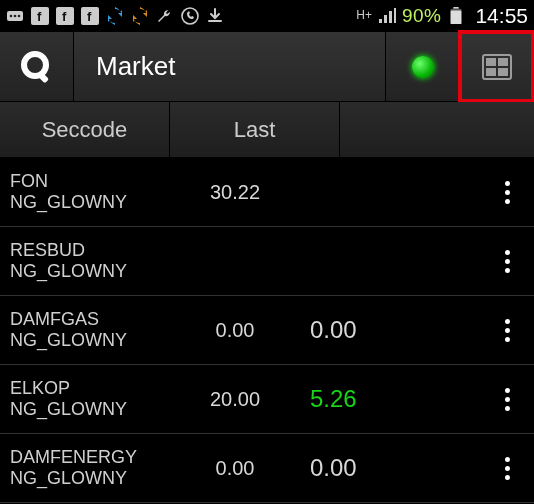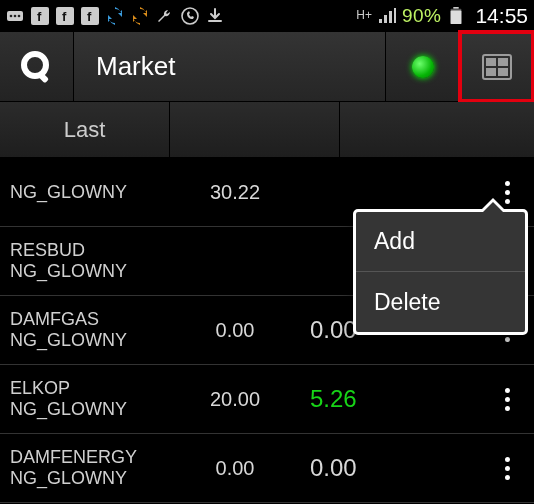--- a/index.html
+++ b/index.html
@@ -153,26 +153,28 @@
       <rect x="16" y="4" width="10" height="8"></rect>
       <rect x="4" y="14" width="10" height="8"></rect>
       <rect x="16" y="14" width="10" height="8"></rect>
     </svg>
   </div>
 </div>
 
 <div class="content">
 
   <div class="colheader">
+    <div class="ch-cell">Seccode</div>
     <div class="ch-cell">Last</div>
     <div class="ch-cell"></div>
   </div>
 
   <div class="row">
     <div class="code">
+      <span class="l1">FON</span>
       <span class="l2">NG_GLOWNY</span>
     </div>
     <div class="last">30.22</div>
     <div class="chg neg"></div>
     <div class="more">
         <span></span>
         <span></span>
         <span></span>
       </div>
   </div>
@@ -225,18 +227,14 @@
     </div>
     <div class="last">0.00</div>
     <div class="chg zero">0.00</div>
     <div class="more">
         <span></span>
         <span></span>
         <span></span>
       </div>
   </div>
 
-  <div class="popup">
-    <div class="popup-item">Add</div>
-    <div class="popup-item">Delete</div>
-  </div>
 
 </div>
 
 </body></html>

